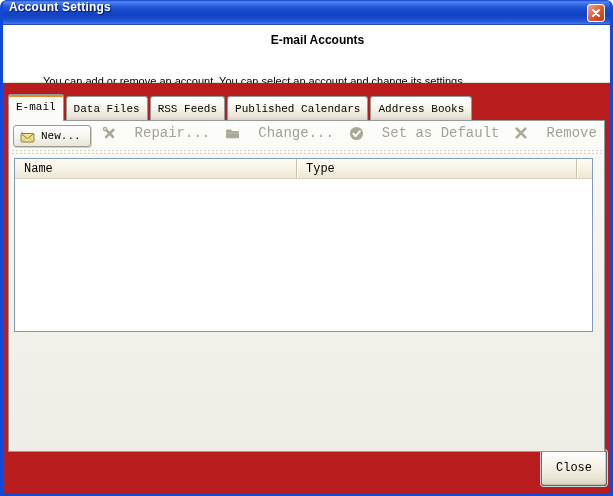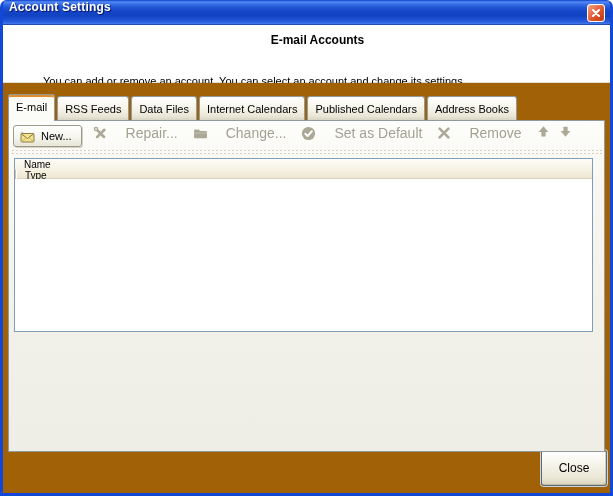--- a/index.html
+++ b/index.html
@@ -40,21 +40,21 @@
 
   
   .header-white {
     position:absolute; top:25px; left:0; right:0; height:58px;
     background:#fff; border-bottom:1px solid #E2DFD2;
   }
   .h-title { margin:8px 0 3px 22px; font-size:12px; font-weight:bold; color:#000;text-align:center; }
   .h-desc  { margin-left:40px; font-size:11px; color:#000;margin-top:28px; }
 
   
-  .main { position:absolute; top:83px; left:0; right:0; bottom:0; background:#a16207; }
+  .main { position:absolute; top:83px; left:0; right:0; bottom:0; background:#b91c1c;font-family:Liberation Mono, monospace; }
 
   
   .tabs {
     position:absolute; top:13px; left:5px; height:25px;
     display:flex; align-items:flex-end; z-index:2;
   }
   .tab {
     display:flex; align-items:center;
     height:24px; margin-bottom:1px; margin-right:2px;
     padding:0 7px; font-size:11px; color:#000;
@@ -101,24 +101,23 @@
     position:absolute; top:28px; left:2px; right:2px; height:6px;
     background-image:radial-gradient(circle,#CBC8B0 34%,transparent 36%);
     background-size:4px 3px; opacity:.8;
   }
 
   
   .listbox {
     position:absolute; left:5px; top:37px; width:579px; height:174px;
     border:1px solid #7F9DB9; background:#fff;
   }
-  .list-header { height:20px; display:flex; font-size:10px; color:#000;
+  .list-header { height:20px; display:flex; font-size:12px; color:#000;
     background:linear-gradient(180deg,#FDFCF6 0%,#F5F1E2 60%,#EDE7D1 100%);
     border-bottom:1px solid #D9D4BE;
-    flex-direction:column;
   }
   .col { display:flex; align-items:center; padding-left:9px; }
   .col-name { width:281px; }
   .col-type { width:280px; border-left:1px solid #C6C2AC; box-shadow:inset 1px 0 0 #FFFFFF; }
   .col-rest { flex:1; border-left:1px solid #C6C2AC; box-shadow:inset 1px 0 0 #FFFFFF; }
   .list-body { position:absolute; top:20px; bottom:0; left:0; right:0; background:#fff; }
 
   
   .btn-close {
     position:absolute; right:3px; bottom:7px; width:66px; height:36px;
@@ -147,23 +146,22 @@
 
   <div class="header-white">
     <div class="h-title">E-mail Accounts</div>
     <div class="h-desc">You can add or remove an account. You can select an account and change its settings.</div>
   </div>
 
   <div class="main">
 
     <div class="tabs">
       <div class="tab active">E-mail</div>
+      <div class="tab">Data Files</div>
       <div class="tab">RSS Feeds</div>
-      <div class="tab">Data Files</div>
-      <div class="tab">Internet Calendars</div>
       <div class="tab">Published Calendars</div>
       <div class="tab">Address Books</div>
     </div>
 
     <div class="panel">
 
       <div class="toolbar">
 
         <button class="btn-new">
           <span class="icon">

